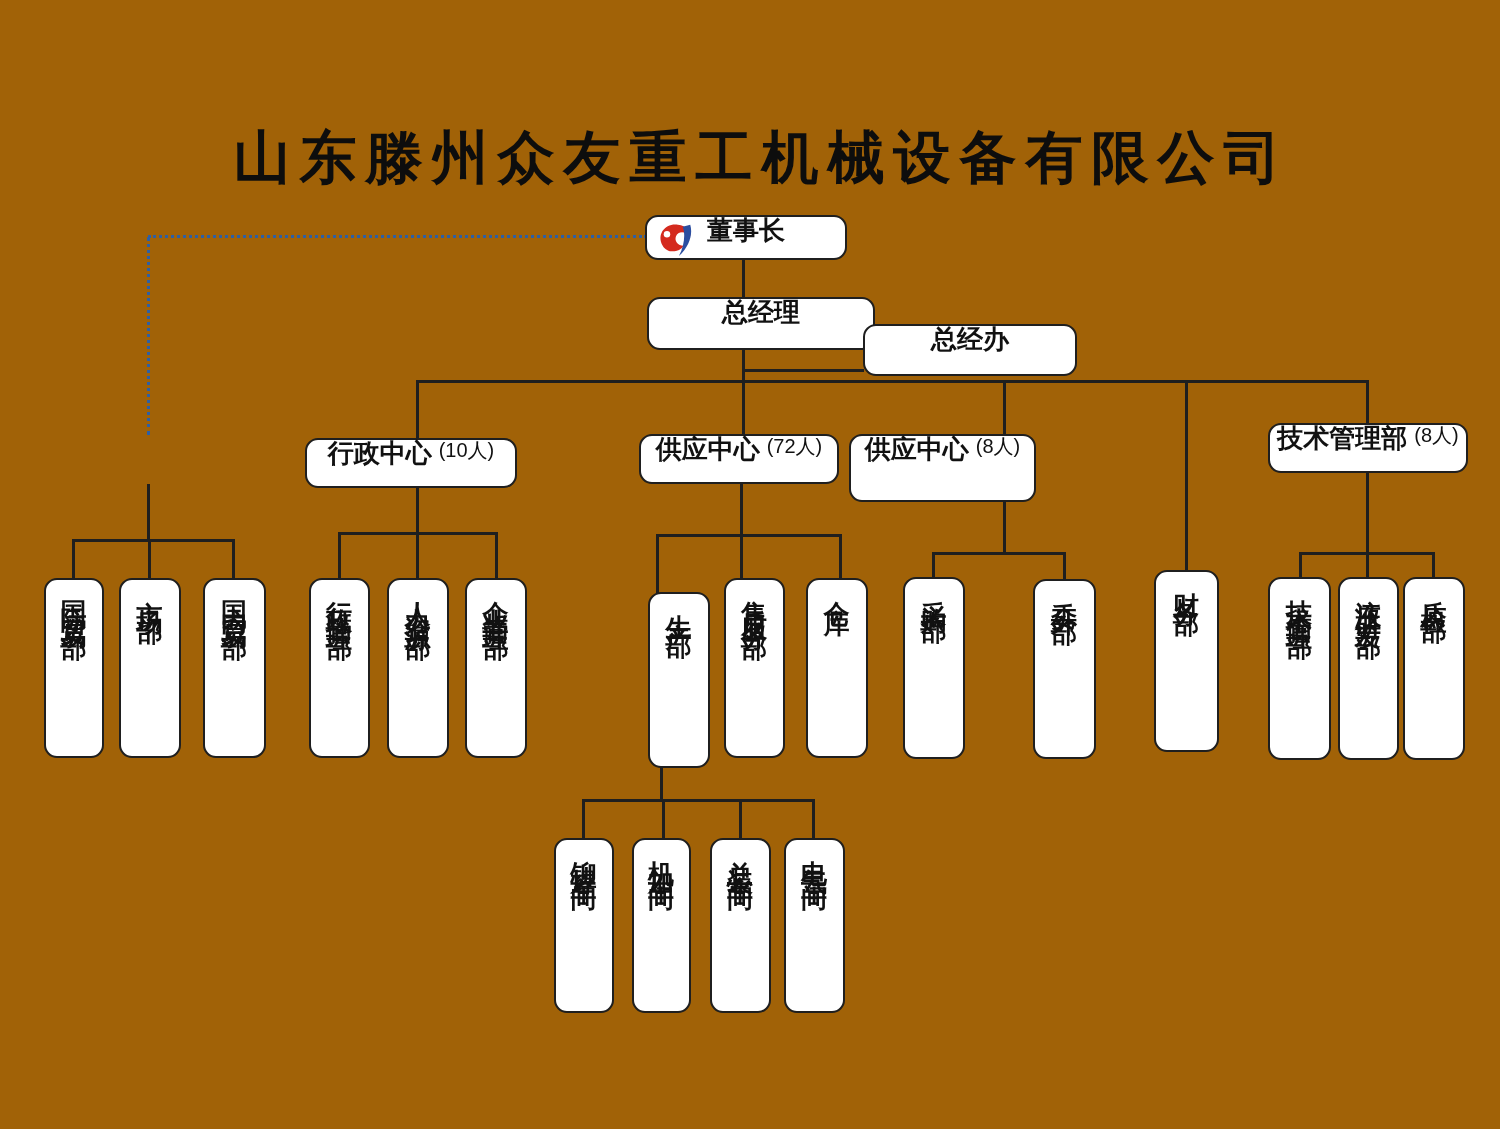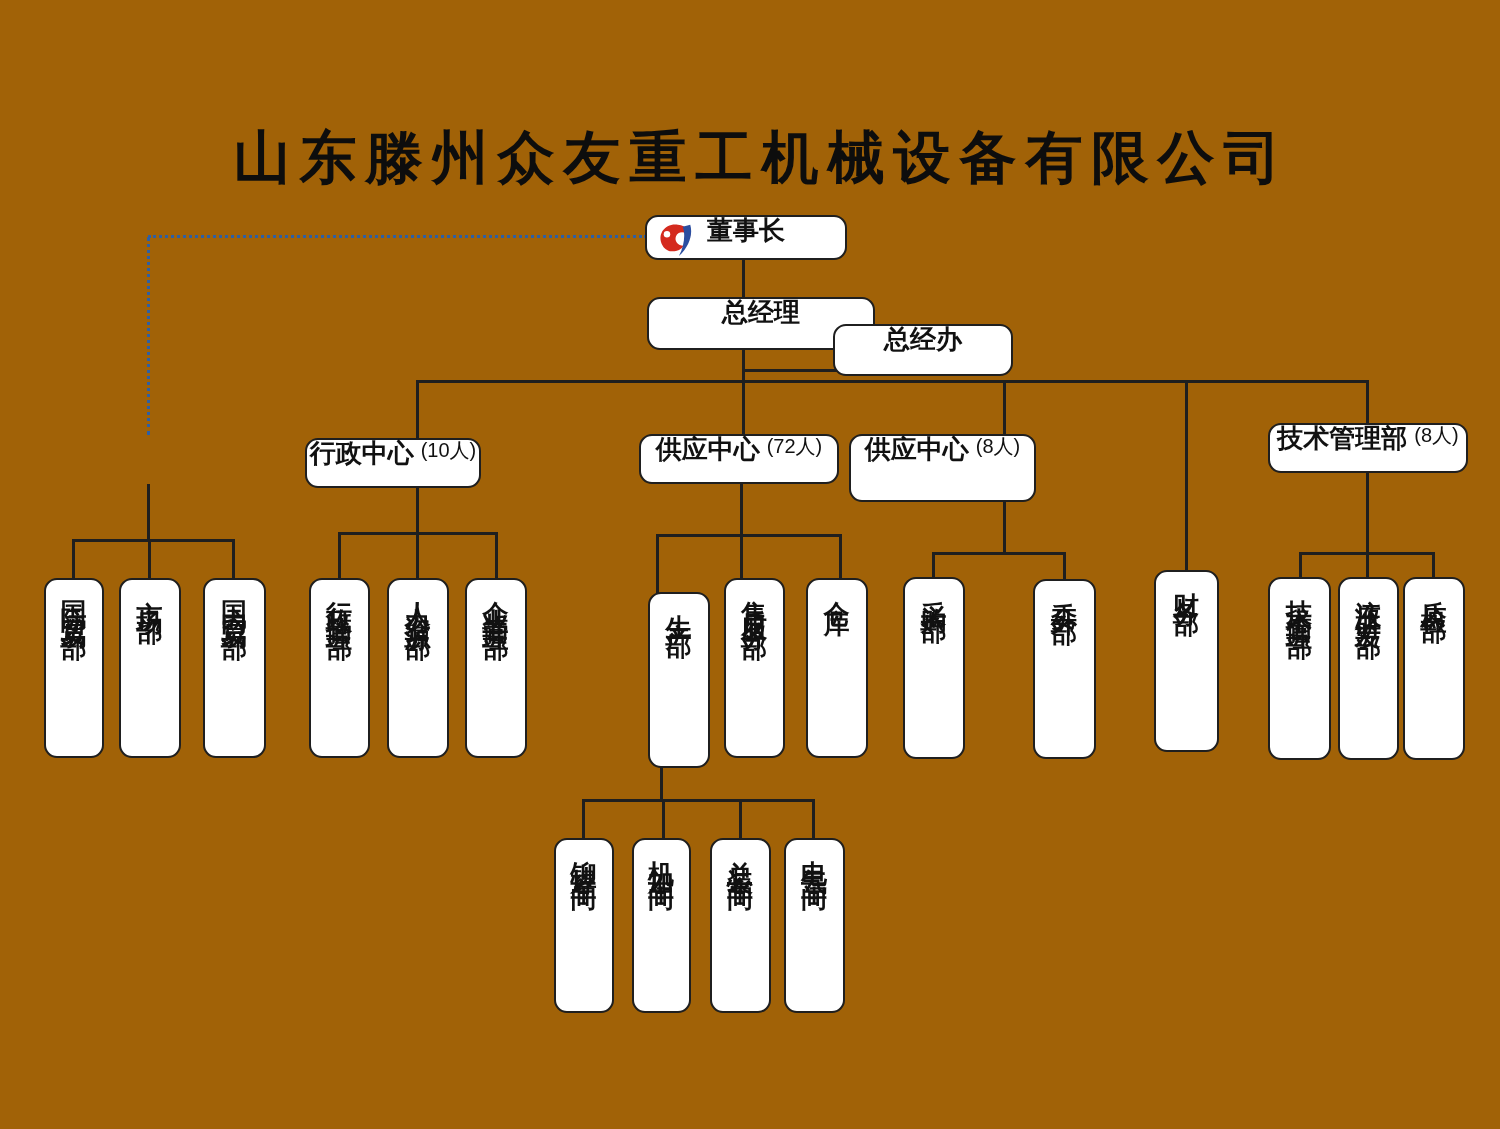--- a/index.html
+++ b/index.html
@@ -93,25 +93,25 @@
       <circle cx="12.5" cy="15" r="3.4" fill="#ffffff"></circle>
       <path d="M37 5 C40 15 36 28 25 38 C31 27 32 14 29 7 Z" fill="#2b4ea0"></path>
     </svg>
     <span class="lbl">董事长</span>
   </div>
 
   <div class="node" style="left:647px;top:297px;width:228px;height:53px">
     <span class="lbl">总经理</span>
   </div>
 
-  <div class="node" style="left:833px;top:324px;width:180px;height:52px">
+  <div class="node" style="left:863px;top:324px;width:214px;height:52px">
     <span class="lbl">总经办</span>
   </div>
 
-  <div class="node" style="left:305px;top:438px;width:176px;height:50px">
+  <div class="node" style="left:305px;top:438px;width:212px;height:50px">
     <span class="lbl">行政中心</span>
     <span class="cnt">(10人)</span>
   </div>
   <div class="node" style="left:639px;top:434px;width:200px;height:50px">
     <span class="lbl">供应中心</span>
     <span class="cnt">(72人)</span>
   </div>
   <div class="node" style="left:849px;top:434px;width:187px;height:68px">
     <span class="lbl">供应中心</span>
     <span class="cnt">(8人)</span>

